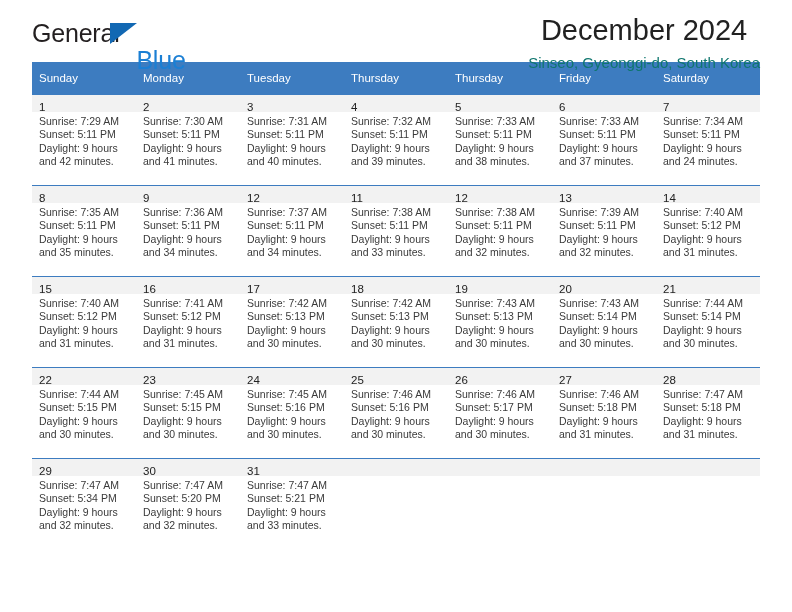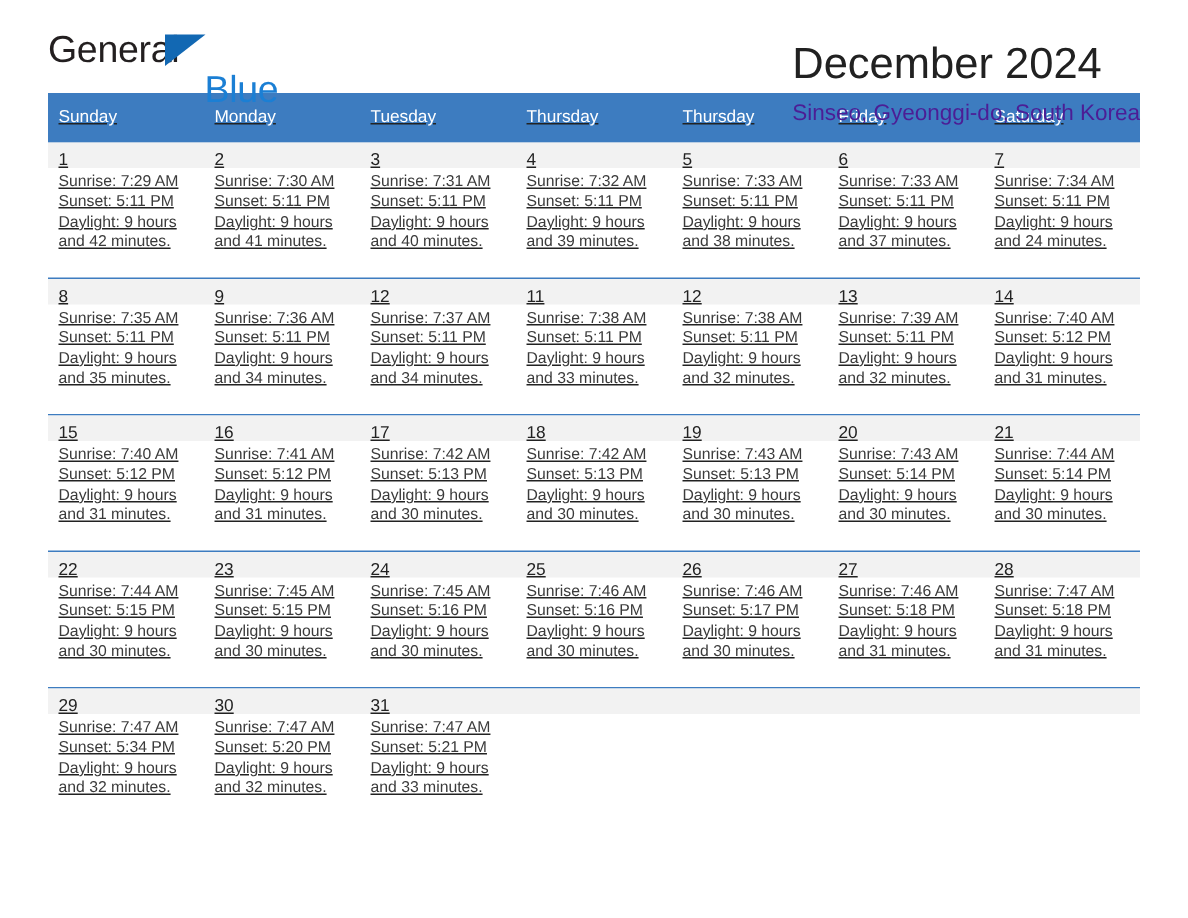--- a/index.html
+++ b/index.html
@@ -57,44 +57,43 @@
     display: block;
     margin-top: 1px;
     margin-left: 58px;
     font-size: 25px;
     line-height: 26px;
     color: #1b7fd4;
     letter-spacing: -0.2px;
     text-align: center;
   }
   .titleblock {
-    text-align: left;
-    margin-top: 26px;
+    text-align: center;
+    margin-top: 13px;
   }
   .cal-title {
     font-size: 29px;
     line-height: 34px;
     color: #212121;
     font-weight: normal;
     margin: 0;
   }
   .cal-subtitle {
     font-size: 15px;
     line-height: 20px;
-    color: #4c1d95;
+    color: #0f766e;
     margin: 6px 0 0 0;
     font-weight: normal;
   }
 
   
   .calendar {
     width: 728px;
     border-collapse: collapse;
     table-layout: fixed;
-    text-decoration: underline;
   }
   .calendar th {
     background: #3d7cc0;
     color: #ffffff;
     font-size: 11.5px;
     font-weight: normal;
     text-align: left;
     padding: 6px 0 6px 7px;
     height: 20px;
     border: none;

